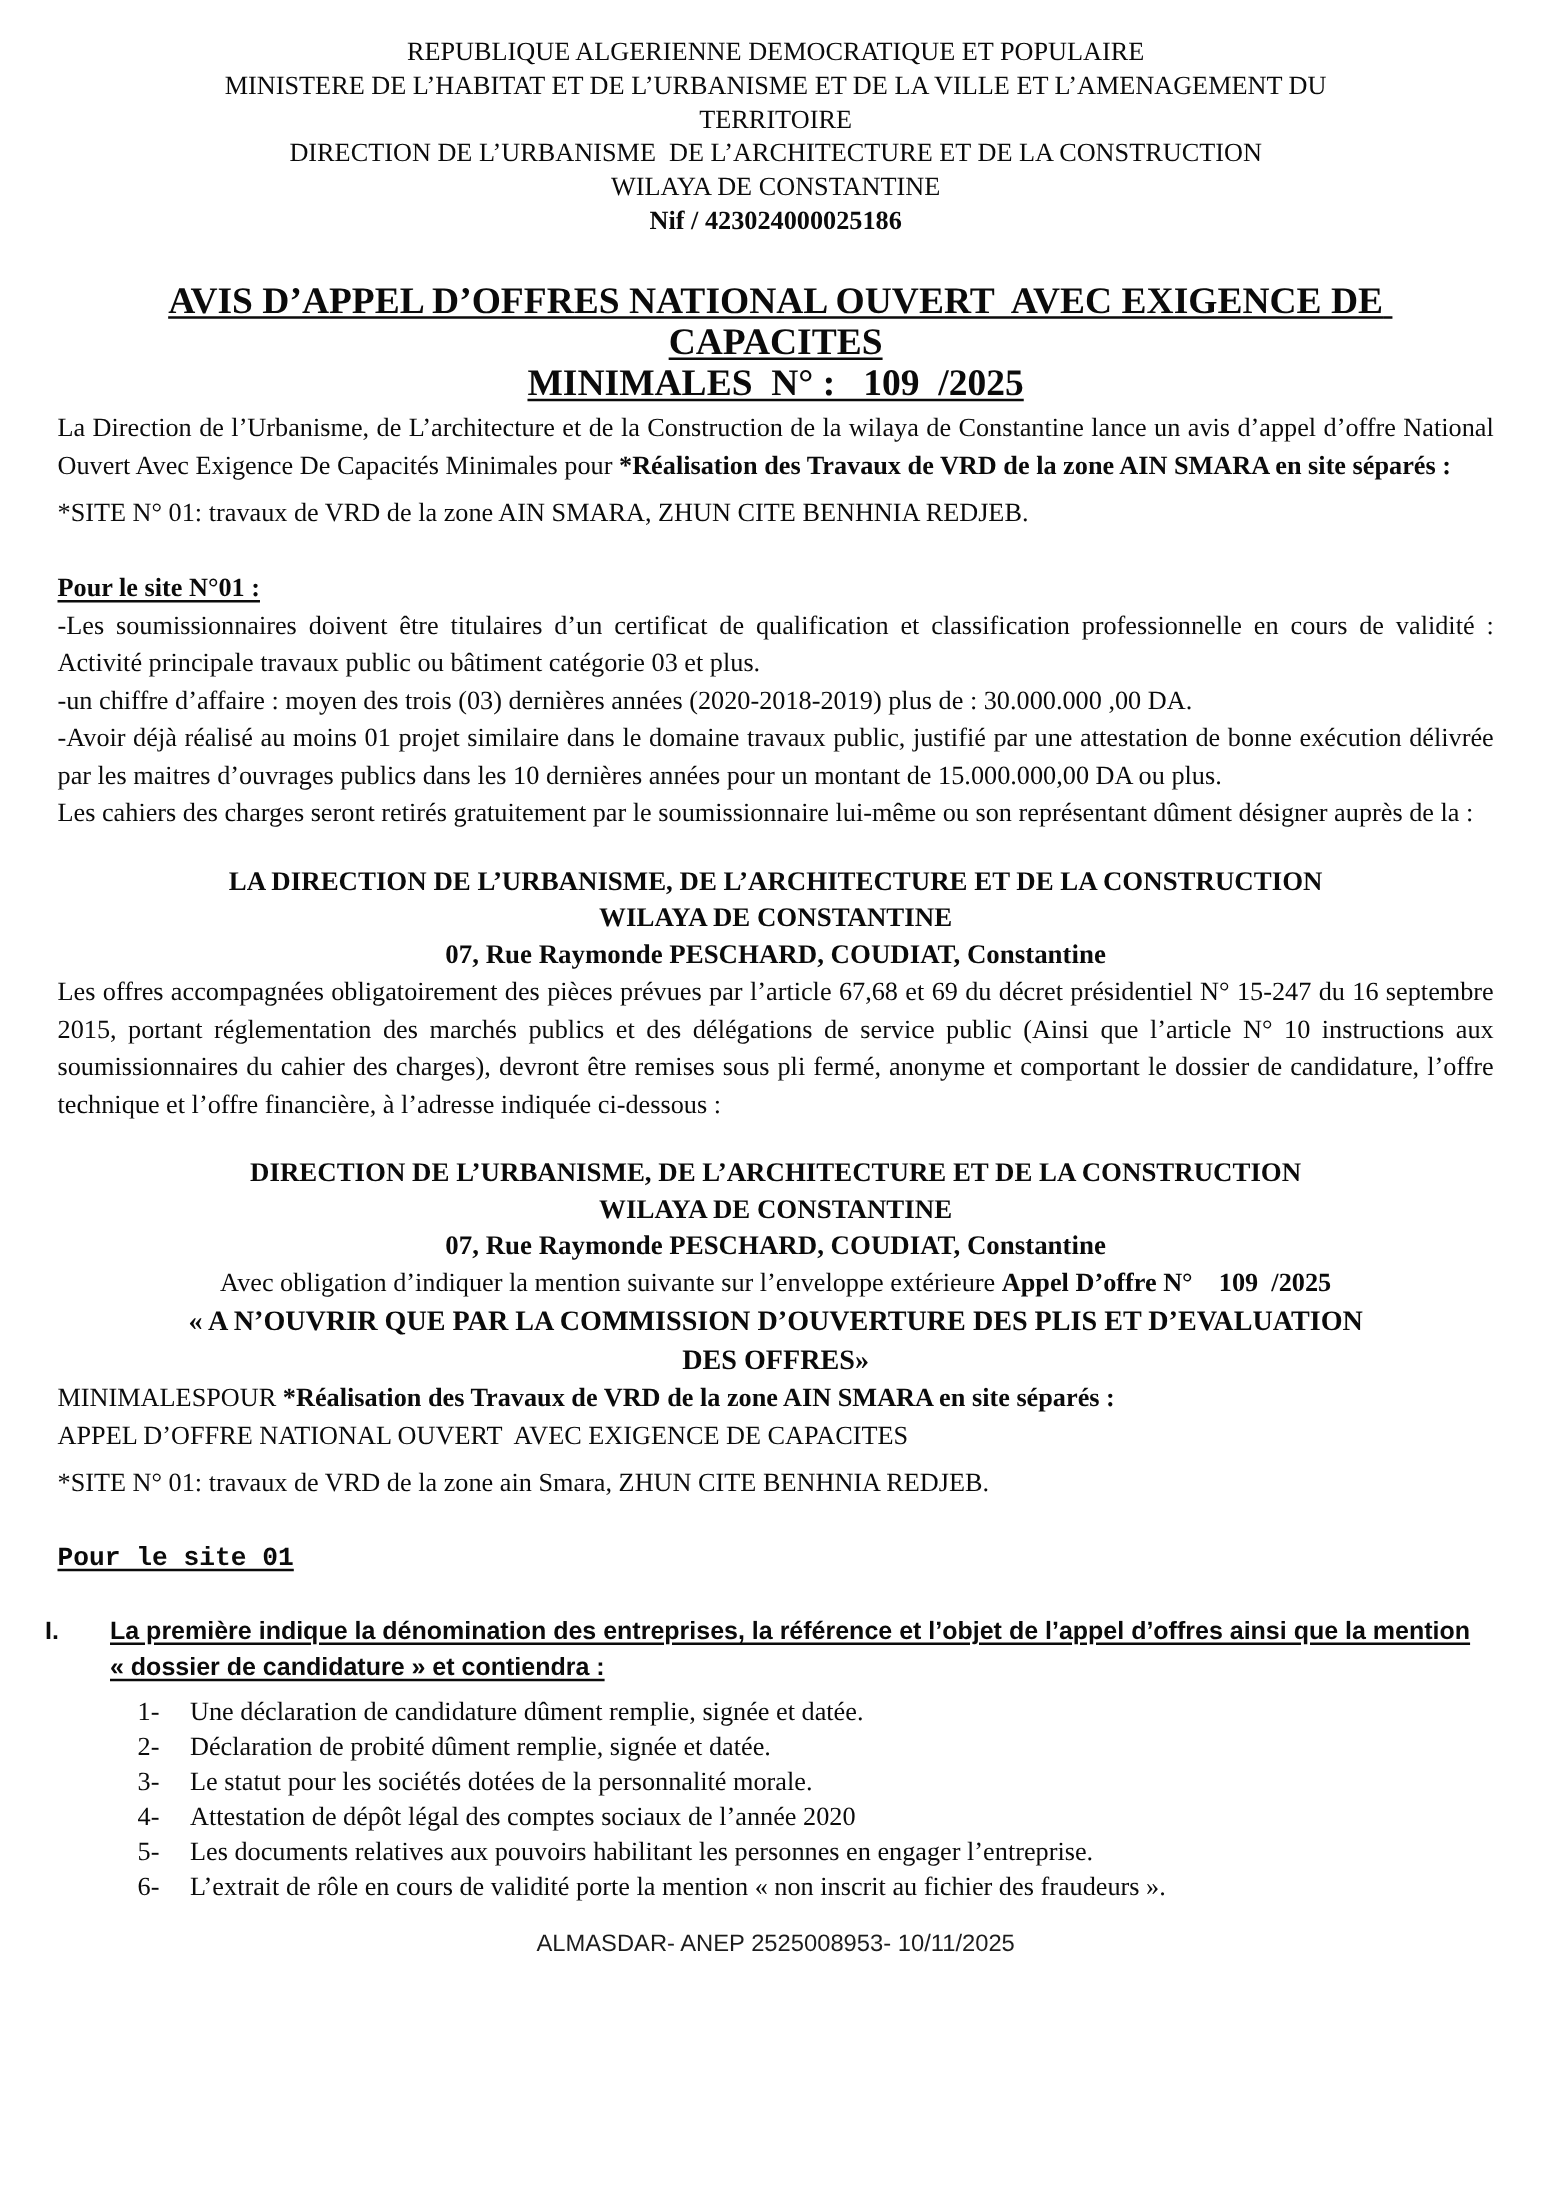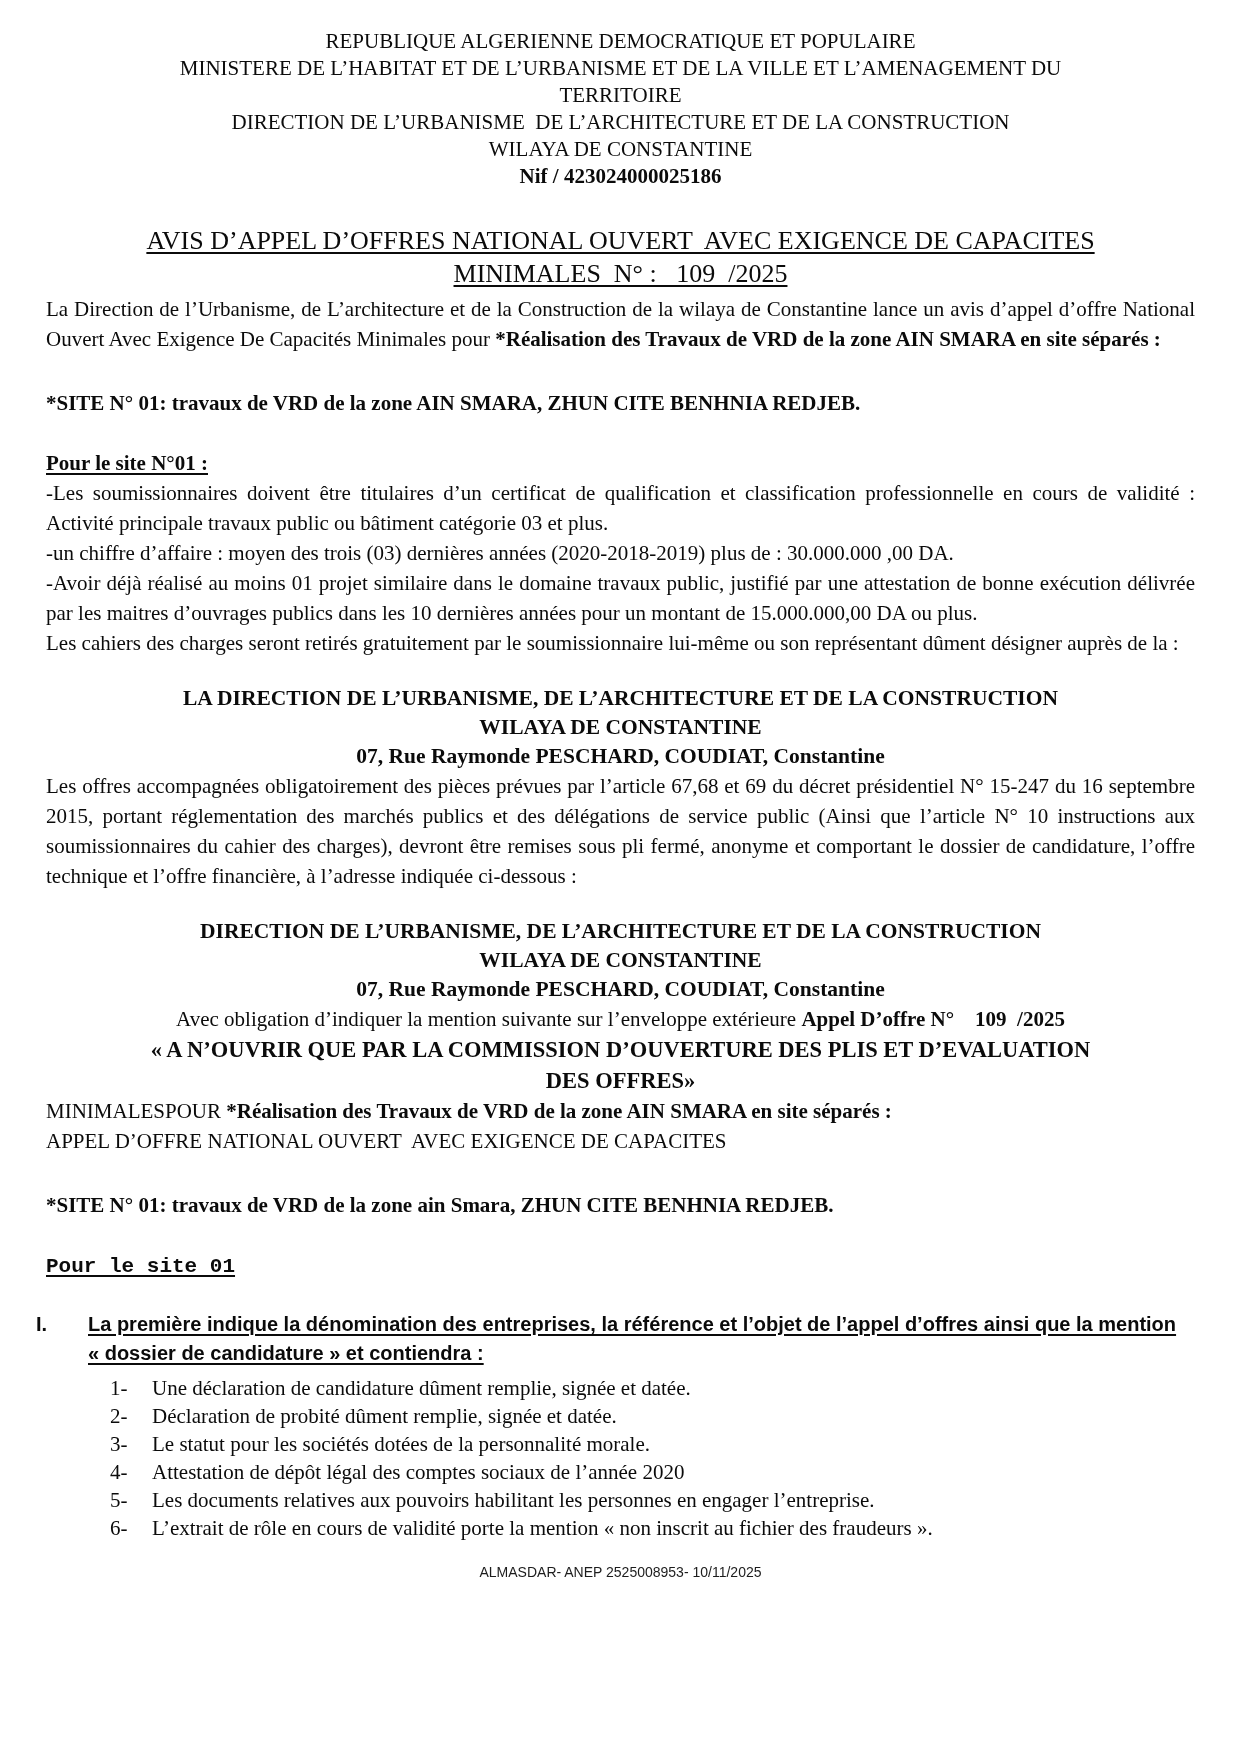--- a/index.html
+++ b/index.html
@@ -23,27 +23,27 @@
   .center { text-align: center; }
   .bold   { font-weight: bold; }
   .pre    { white-space: pre-wrap; }
   .u      { text-decoration: underline; text-decoration-thickness: 2px; text-underline-offset: 3px; }
 
   
   .letterhead { text-align: center; font-size: 21px; line-height: 27px; }
   .letterhead .nif { font-weight: bold; }
 
   
-  .title { margin-top: 34px; text-align: center; font-weight: normal; font-size: 26px; line-height: 33px; }
+  .title { margin-top: 34px; text-align: center; font-weight: bold; font-size: 30px; line-height: 33px; }
 
   
   .body { margin: 0; font-size: 21px; line-height: 30px; }
   .just { text-align: justify; }
 
-  .site-heading   { margin-top: 34px; font-weight: bold; }
+  .site-heading   { margin-top: 8px; font-weight: normal; }
   .pour-heading   { margin-top: 30px; font-weight: bold; }
   .pour-heading-2 { margin-top: 32px; font-weight: bold; font-family: Liberation Mono, monospace; }
 
   
   .addr { margin-top: 26px; text-align: center; font-weight: bold; font-size: 21.5px; line-height: 29px; }
 
   .commission { text-align: center; font-weight: bold; font-size: 22.5px; line-height: 31px; }
 
   
   .section {
@@ -61,21 +61,21 @@
   
   .doc-list { list-style: none; margin: 6px 0 0 0; padding: 0; font-size: 21px; line-height: 28px; }
   .doc-item { display: flex; margin-left: 64px; }
   .doc-item .num { flex: 0 0 42px; }
   .doc-item .txt { flex: 1; }
 
   .footer {
     margin-top: 22px;
     text-align: center;
     font-family: "Liberation Sans", sans-serif;
-    font-size: 14px;
+    font-size: 19px;
     color: #1c1c1c;
   }
 </style>
 </head>
 <body>
 
 <div class="page">
 
   <div class="letterhead">
     <div>REPUBLIQUE ALGERIENNE DEMOCRATIQUE ET POPULAIRE</div>

